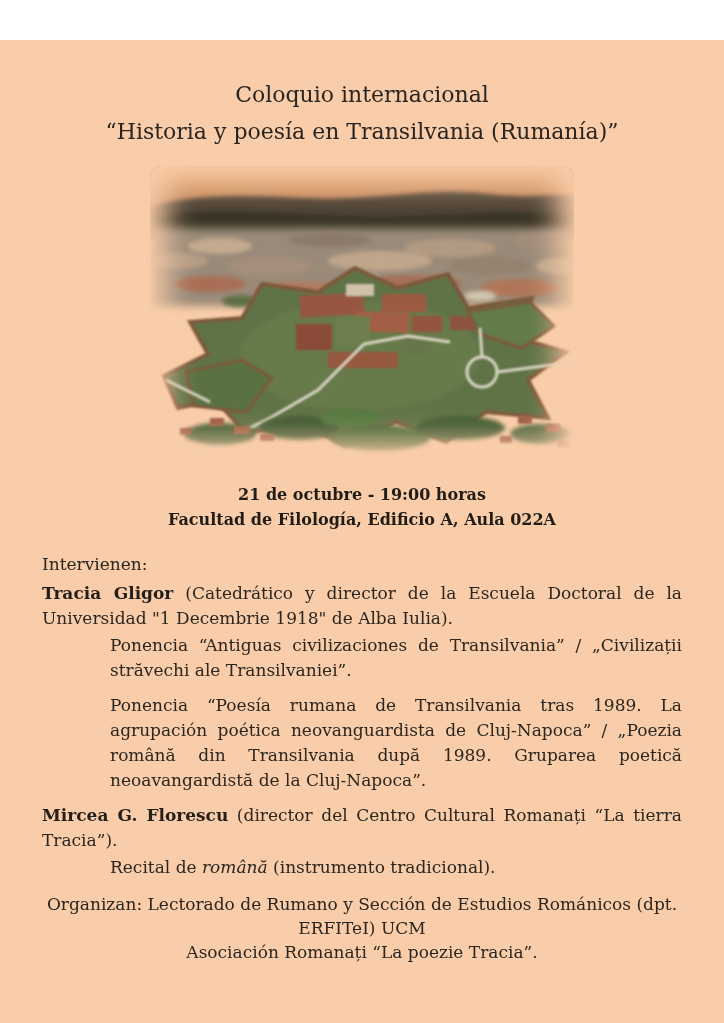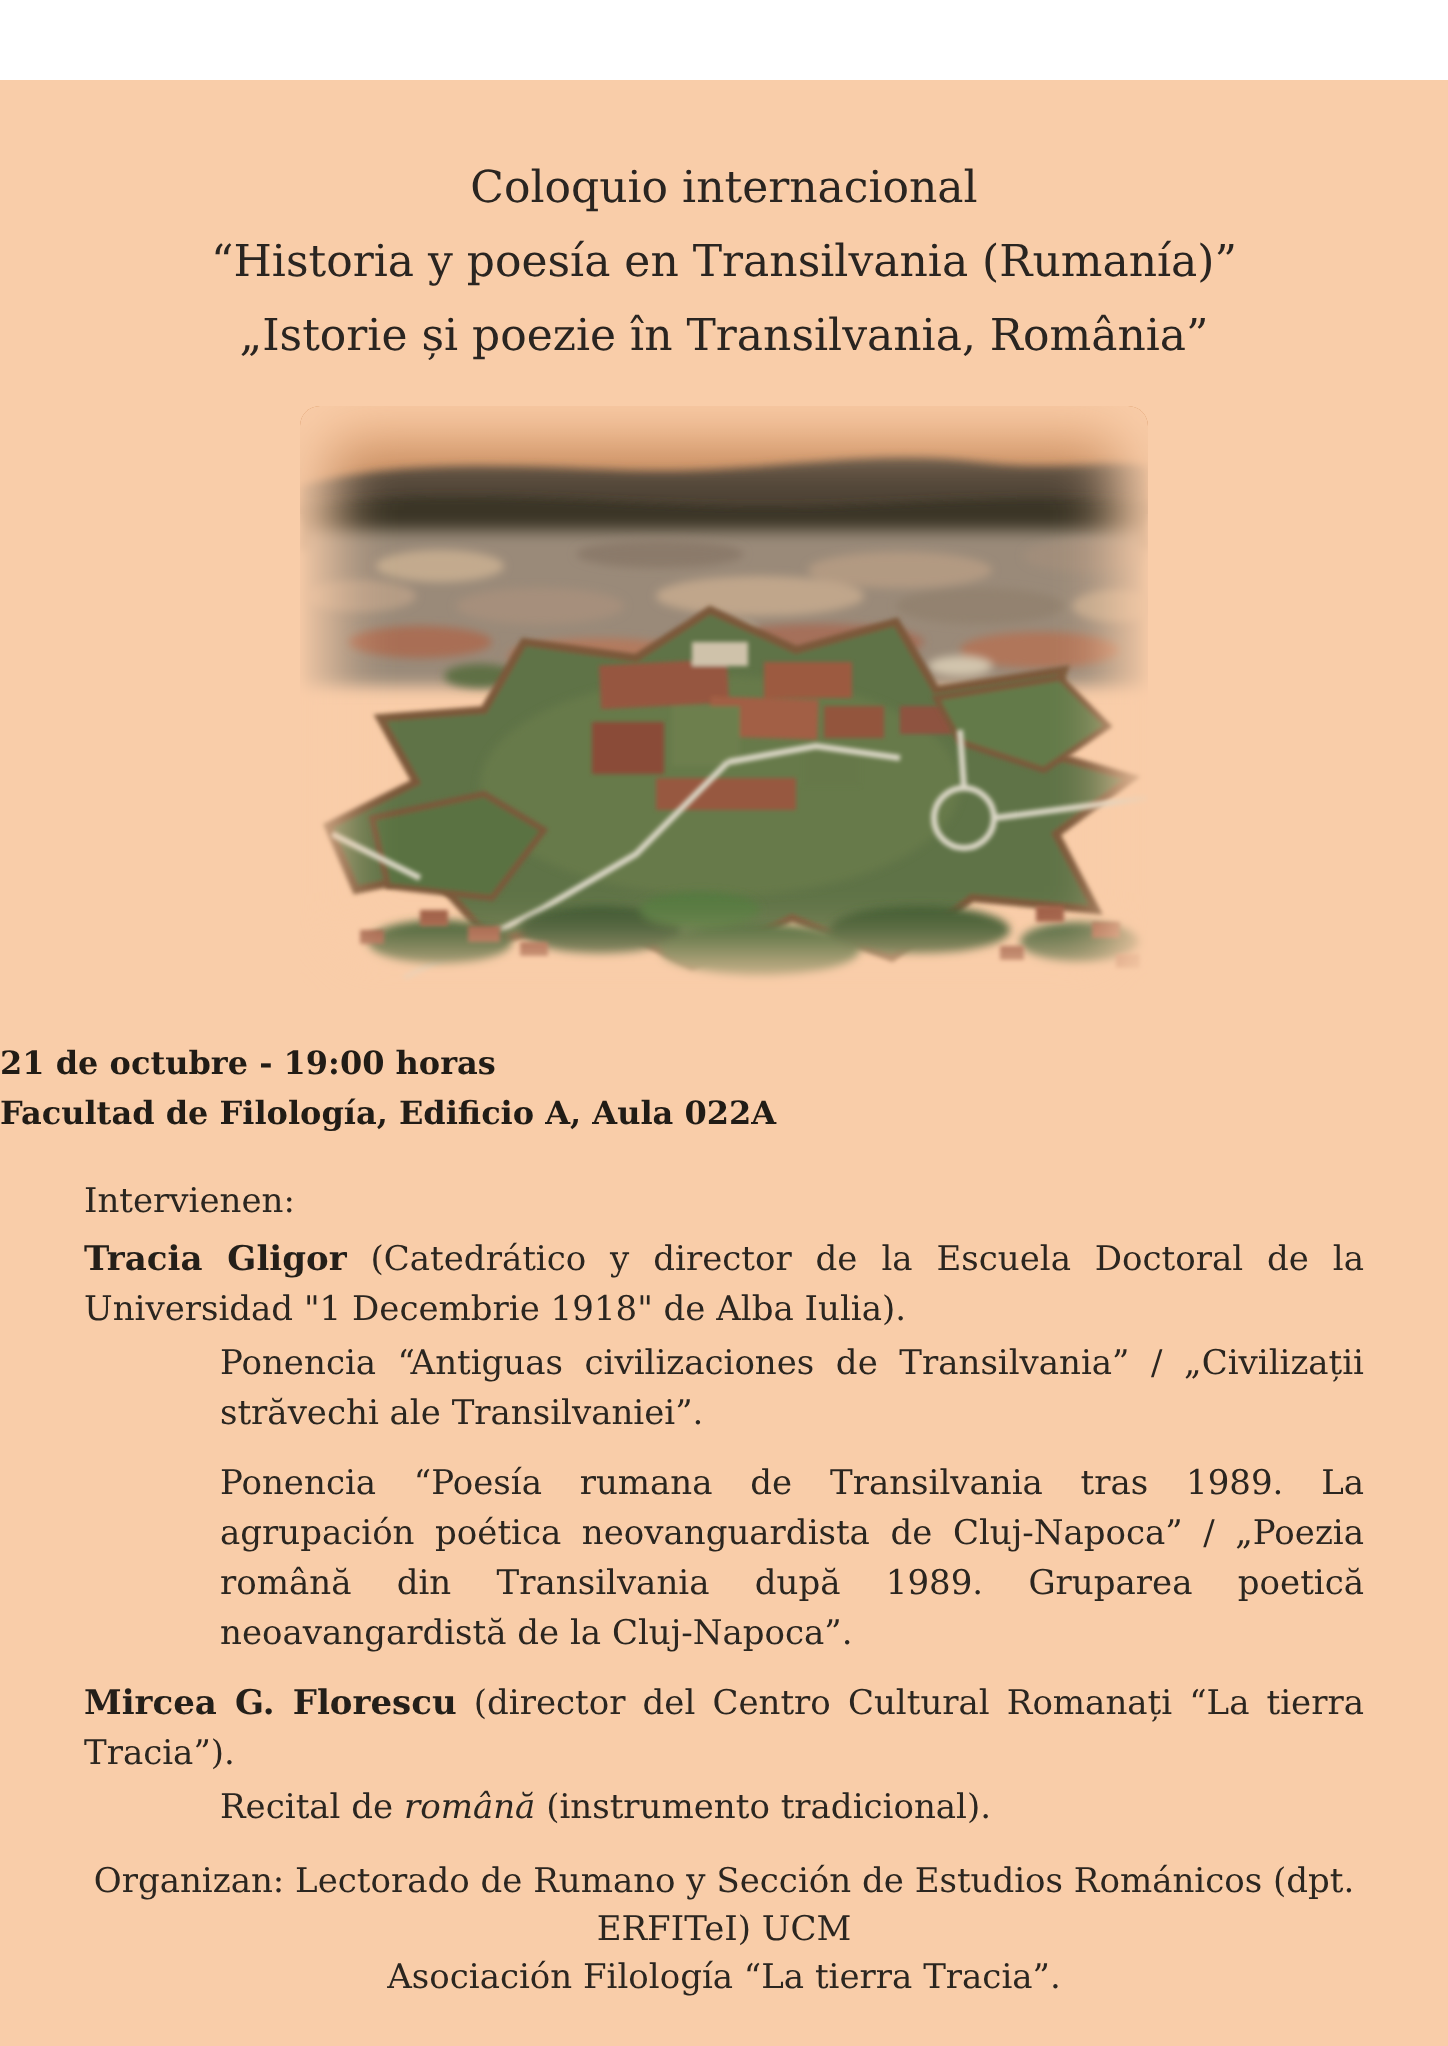--- a/index.html
+++ b/index.html
@@ -25,39 +25,38 @@
   }
   .photo svg{display:block;width:100%;height:100%;}
   .photo::after{
     content:"";
     position:absolute;inset:0;
     border-radius:10px;
     box-shadow:inset 0 0 30px 16px #f9cda9;
     pointer-events:none;
   }
   
-  .date-block{margin-top:24px;text-align:left;font-weight:bold;font-size:16px;line-height:25px;color:#211c16;}
+  .date-block{margin-top:24px;text-align:center;font-weight:bold;font-size:16px;line-height:25px;color:#211c16;}
   
   .body-block{margin:20px 42px 0 42px;font-size:17px;line-height:25px;}
   .intro{margin:0 0 4px 0;}
   .speaker{text-align:justify;margin:0 0 2px 0;}
   .speaker b{color:#241f19;}
   .talk{text-align:justify;margin:0 0 10px 68px;}
   .talk.last{margin-bottom:0;}
   .organizers{margin-top:12px;text-align:center;line-height:24px;}
 </style>
 </head>
 <body>
 
 <div class="poster">
 
   <div class="title-block">
     <div>Coloquio internacional</div>
     <div>“Historia y poesía en Transilvania (Rumanía)”</div>
-    <div>„Istorie și poezie în Transilvania, România”</div>
   </div>
 
   <div class="photo">
     <svg viewBox="0 0 424 292" preserveAspectRatio="none">
       <defs>
         <linearGradient id="sky" x1="0" y1="0" x2="0" y2="1">
           <stop offset="0" stop-color="#dd9c6a"></stop>
           <stop offset="1" stop-color="#b57e55"></stop>
         </linearGradient>
         <filter id="b1" x="-20%" y="-20%" width="140%" height="140%">
@@ -157,17 +156,17 @@
     <p class="speaker"><b>Tracia Gligor</b><span> (Catedrático y director de la Escuela Doctoral de la Universidad "1 Decembrie 1918" de Alba Iulia).</span></p>
     <p class="talk">Ponencia “Antiguas civilizaciones de Transilvania” / „Civilizații străvechi ale Transilvaniei”.</p>
 
     <p class="talk">Ponencia “Poesía rumana de Transilvania tras 1989. La agrupación poética neovanguardista de Cluj-Napoca” / „Poezia română din Transilvania după 1989. Gruparea poetică neoavangardistă de la Cluj-Napoca”.</p>
 
     <p class="speaker"><b>Mircea G. Florescu</b><span> (director del Centro Cultural Romanați “La tierra Tracia”).</span></p>
     <p class="talk last"><span>Recital de </span><i>română</i><span> (instrumento tradicional).</span></p>
 
     <div class="organizers">
       <div>Organizan: Lectorado de Rumano y Sección de Estudios Románicos (dpt. ERFITeI) UCM</div>
-      <div>Asociación Filología “La tierra Tracia”.</div>
+      <div>Asociación Romanați “La poezie Tracia”.</div>
     </div>
   </div>
 
 </div>
 
 </body></html>

